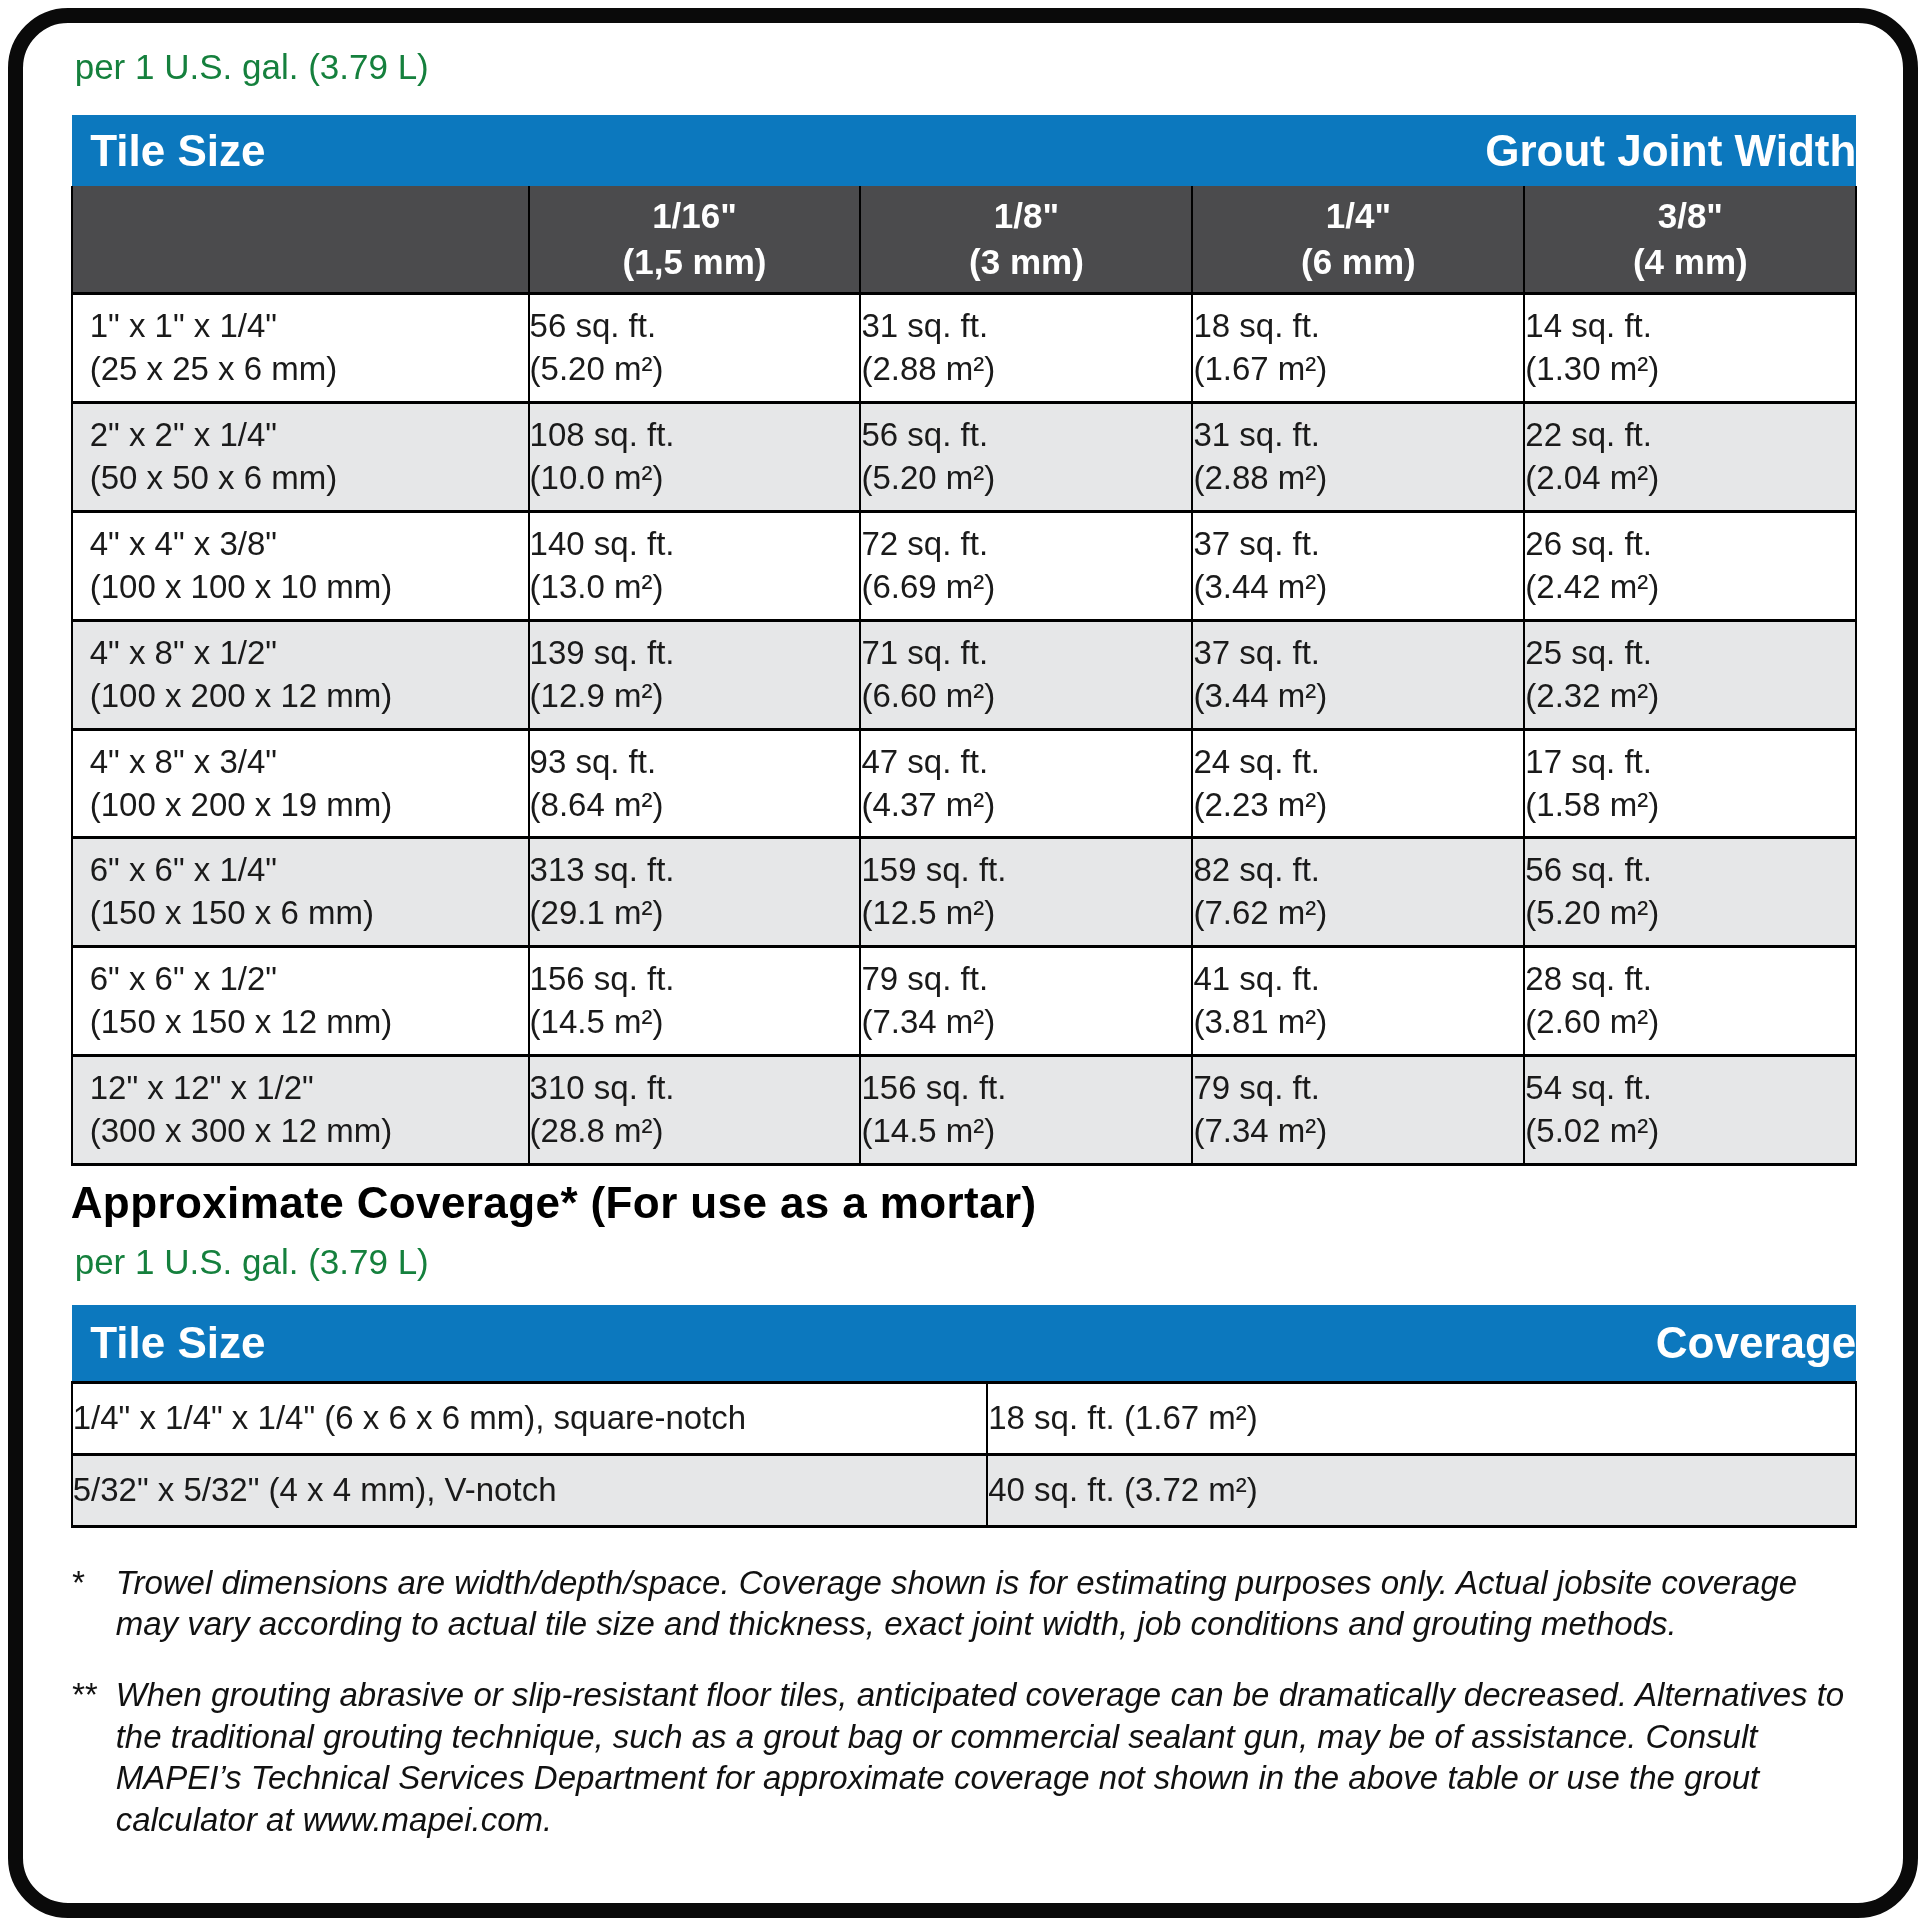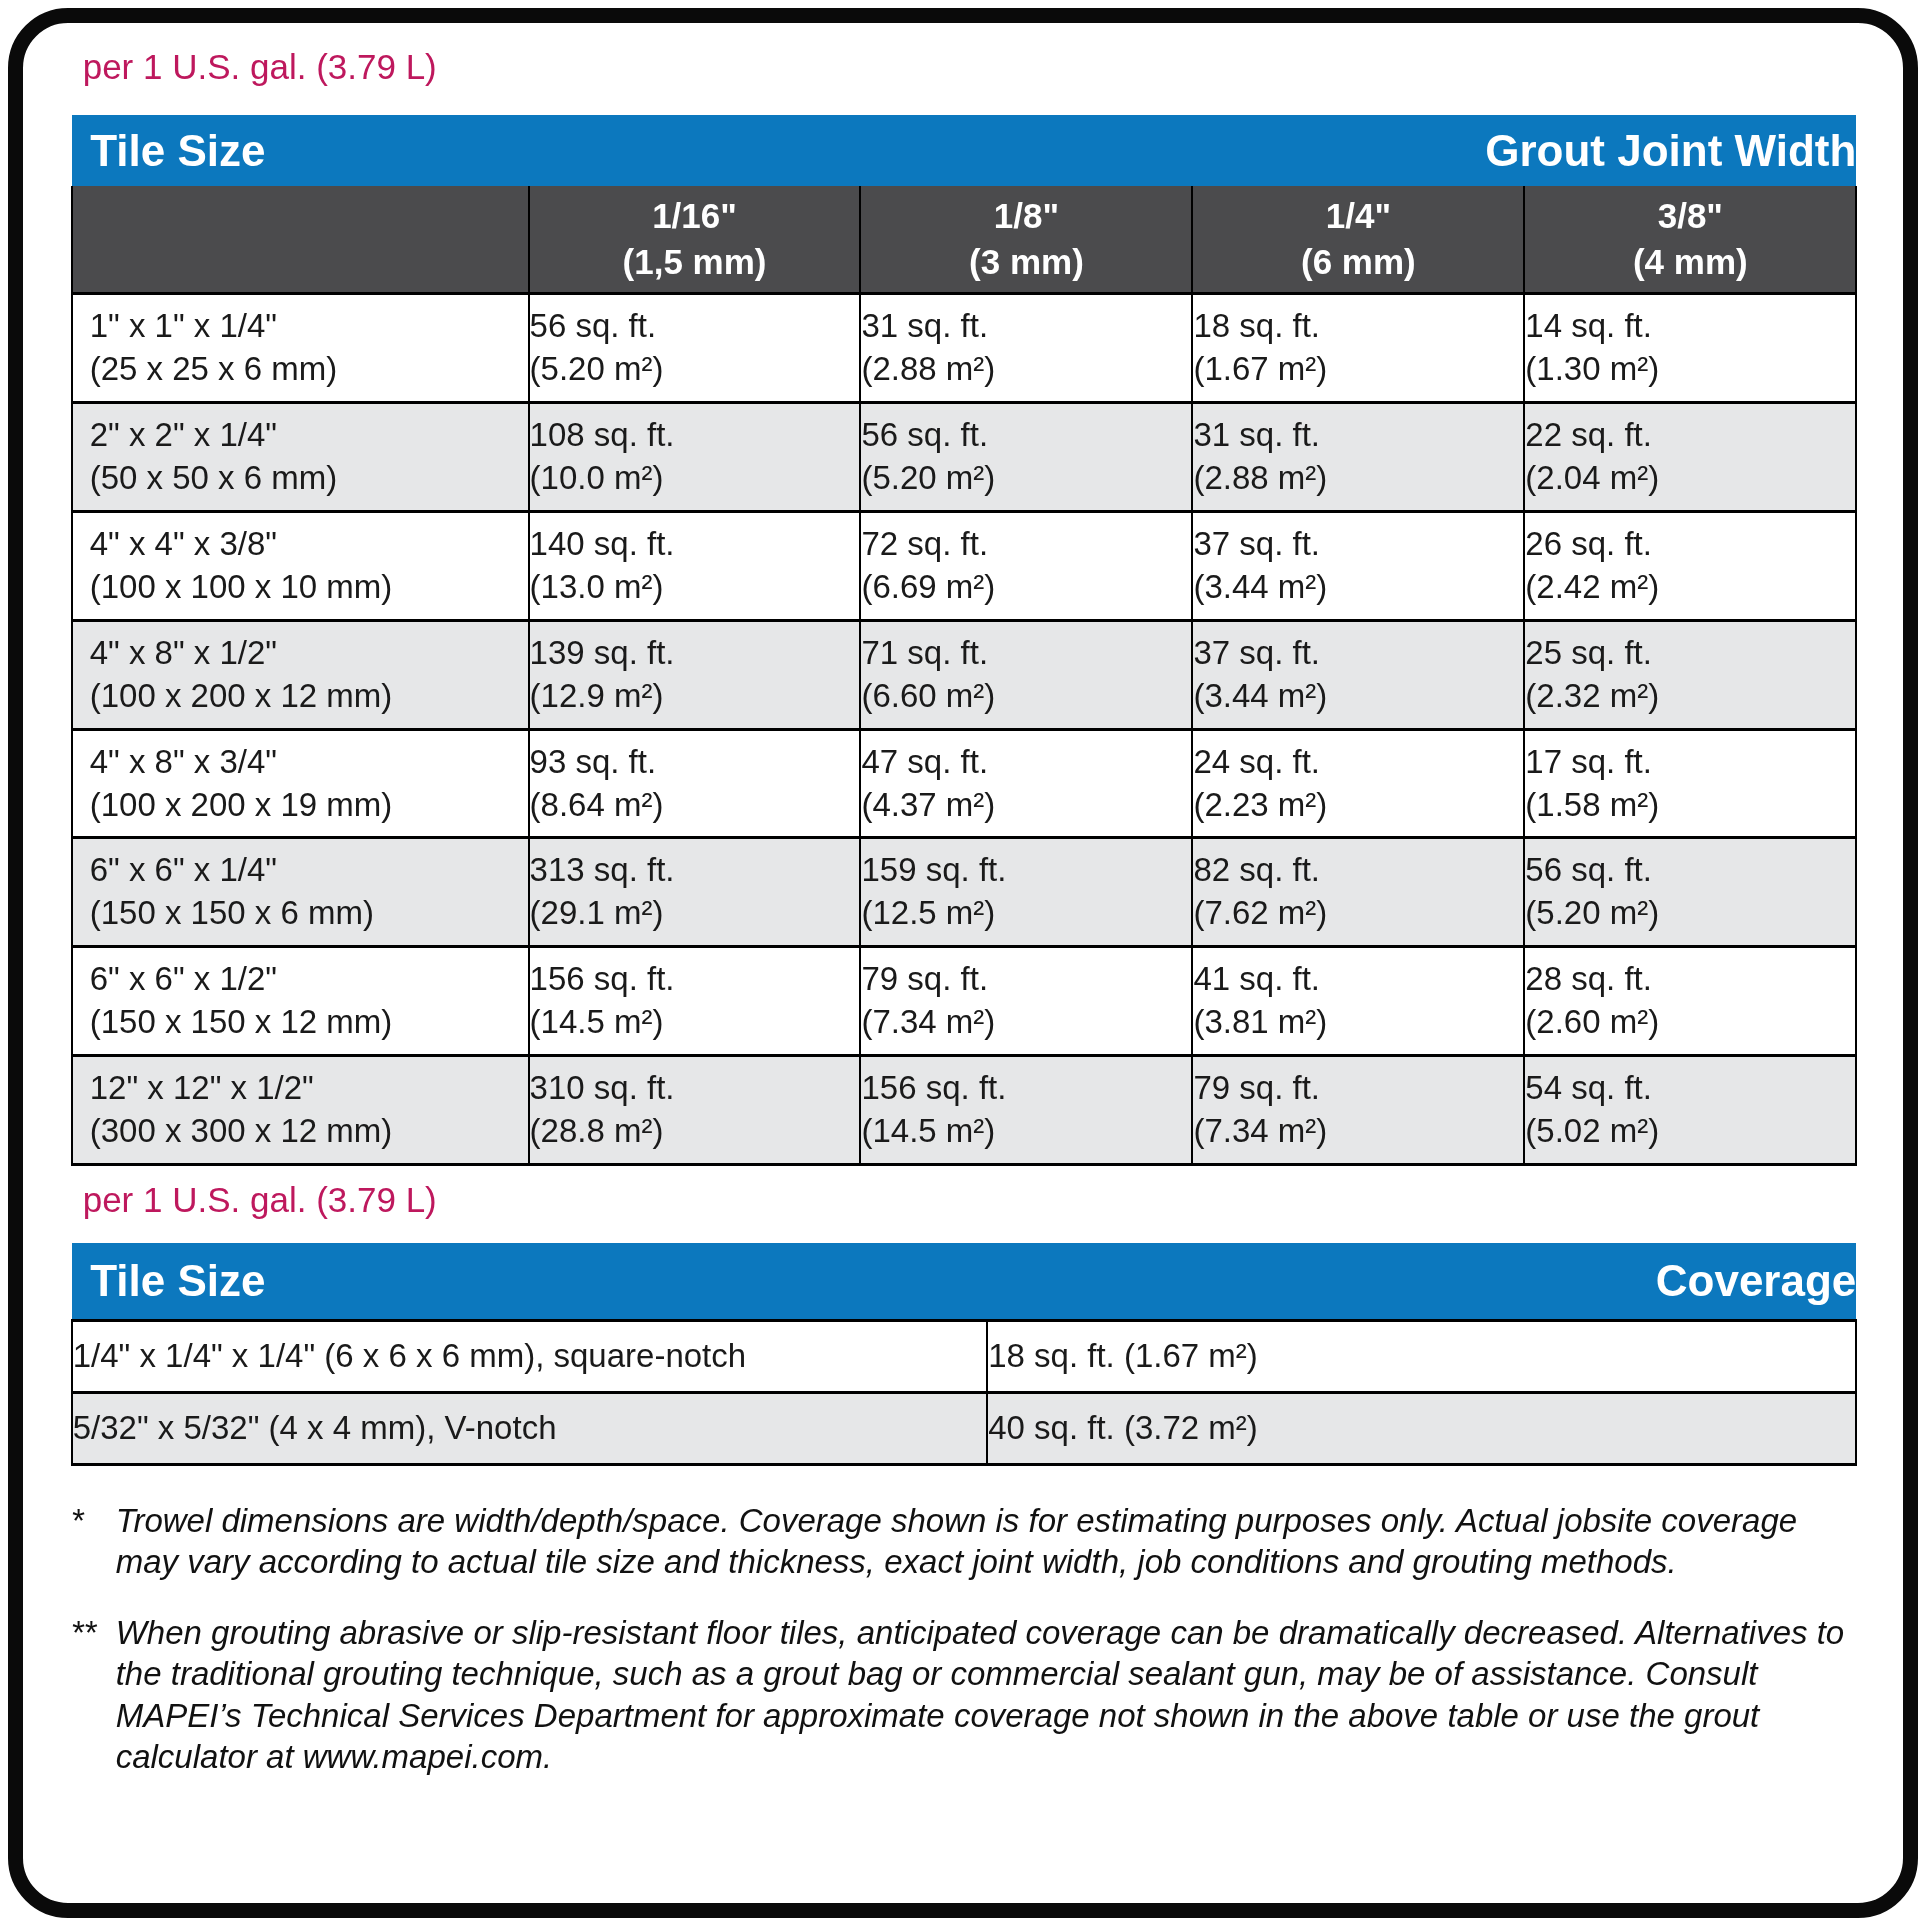--- a/index.html
+++ b/index.html
@@ -16,21 +16,21 @@
     box-sizing:border-box;
     padding:10.8px 46px 0 48px;
     background:#ffffff;
     overflow:hidden;
   }
   .section-title{
     font-size:44px;font-weight:bold;color:#000;
     margin:12.3px 0 0 0;letter-spacing:0.4px;
   }
   .section-subtitle{
-    font-size:35px;color:#be185d;margin:14px 0 0 12px;
+    font-size:35px;color:#15803d;margin:14px 0 0 4px;
   }
   table{
     width:100%;border-collapse:collapse;table-layout:fixed;
     margin-top:28px;
   }
   
   th.blue{
     background:#0c78be;color:#ffffff;
     font-size:44px;font-weight:bold;
     height:71px;vertical-align:middle;
@@ -282,20 +282,21 @@
             <div>(7.34 m²)</div>
           </td>
         <td>
             <div>54 sq. ft.</div>
             <div>(5.02 m²)</div>
           </td>
       </tr>
     </tbody>
   </table>
 
+  <h1 class="section-title">Approximate Coverage*  (For use as a mortar)</h1>
   <div class="section-subtitle">per 1 U.S. gal. (3.79 L)</div>
 
   <table class="mortar-table">
     <colgroup>
       <col style="width:51.3%">
         <col style="width:48.7%">
     </colgroup>
     <thead>
       <tr>
         <th class="blue left">Tile Size</th>

